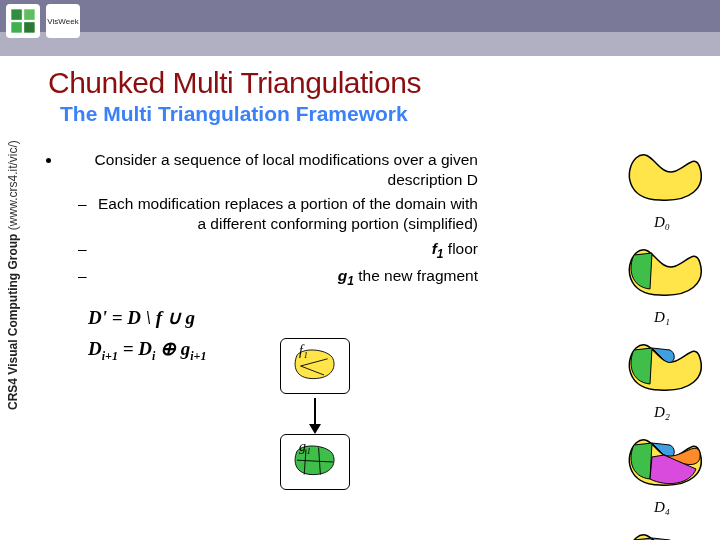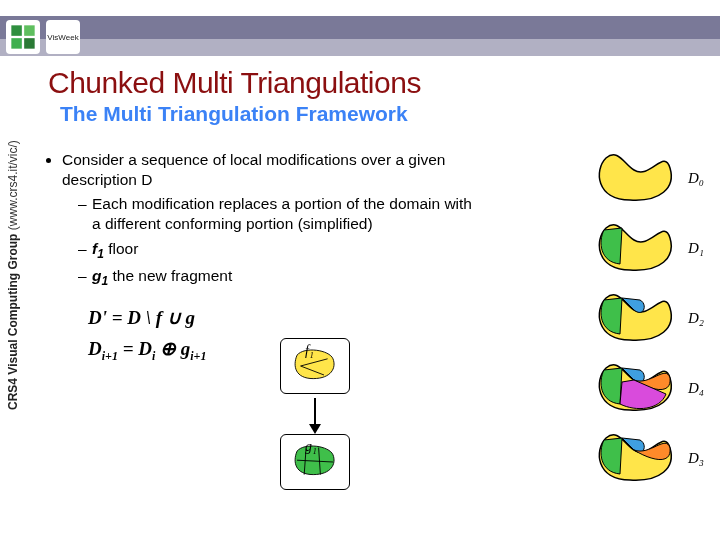--- a/index.html
+++ b/index.html
@@ -7,23 +7,22 @@
     width: 720px;
     height: 540px;
     font-family: Arial, Helvetica, sans-serif;
     background: #ffffff;
     position: relative;
     overflow: hidden;
   }
   .header-bar {
     position: relative;
     width: 100%;
-    height: 40px;
+    height: 56px;
     background: linear-gradient(to bottom,#7a7998 0%,#7a7998 58%,#b1b0c3 58%,#b1b0c3 100%);
-    margin-top: 16px;
   }
   .header-logos {
     position: absolute;
     left: 6px;
     top: 4px;
     display: flex;
     gap: 6px;
     align-items: center;
   }
   .logo-box {
@@ -79,21 +78,21 @@
   }
   .sidebar-text .light { font-weight: normal; color:#333; }
   .content {
     position: absolute;
     left: 48px;
     top: 150px;
     width: 430px;
     font-size: 15.5px;
     line-height: 1.3;
   }
-  .content ul { list-style: disc; margin-left: 14px; }
+  .content ul { list-style: disc; margin-left: 14px; text-align: right; }
   .content ul ul { list-style: none; margin-left: 16px; margin-top: 4px; }
   .content ul ul li { position: relative; padding-left: 14px; }
   .content ul ul li::before { content: "–"; position:absolute; left:0; }
   .content li { margin-bottom: 4px; }
   .math-block {
     margin: 16px 0 0 40px;
     font-family: "Times New Roman", Times, serif;
     font-style: italic;
     font-size: 19px;
     font-weight: bold;
@@ -110,21 +109,21 @@
     width: 70px; height: 56px;
     border: 1.5px solid #000;
     border-radius: 6px;
     background: #fff;
     position: relative;
     display:flex; align-items:center; justify-content:center;
   }
   .shape-f1 { margin-left: 20px; }
   .shape-label {
     position: absolute;
-    left: 24px; top: 4px;
+    left: 18px; top: 4px;
     font-family: "Times New Roman", serif;
     font-style: italic;
     font-size: 14px;
   }
   .arrow-stem {
     width: 2px; height: 28px; background:#000; margin: 4px auto -2px 54px;
   }
   .arrow-head {
     width: 0; height: 0;
     border-left: 6px solid transparent;
@@ -138,20 +137,21 @@
     right: 10px;
     top: 150px;
     display: flex;
     flex-direction: column;
     gap: 14px;
   }
   .rc-row {
     display: flex;
     align-items: center;
     gap: 8px;
+    flex-direction: column;
   }
   .rc-shape {
     width: 90px;
     height: 56px;
   }
   .rc-label {
     font-family: "Times New Roman", serif;
     font-style: italic;
     font-size: 15px;
     width: 22px;

